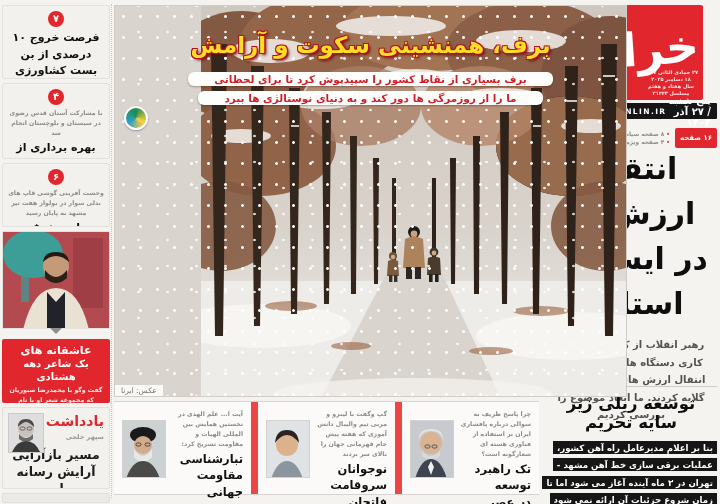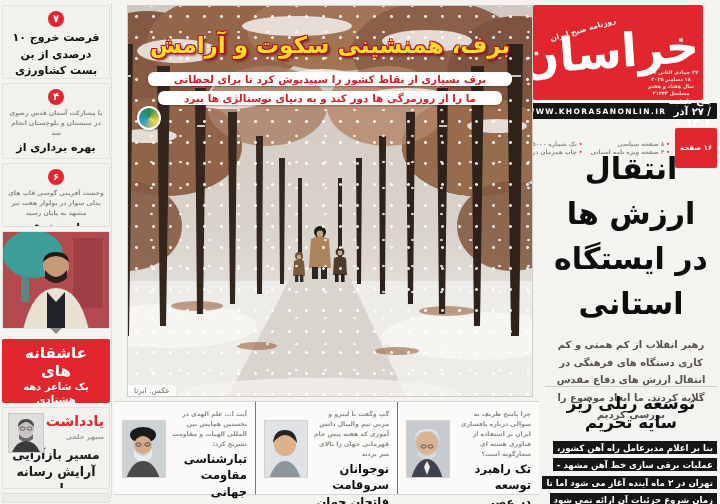--- a/index.html
+++ b/index.html
@@ -21,62 +21,62 @@
   .m-info{position:absolute;right:5px;bottom:3px;color:#ffe3e4;font-size:5px;line-height:1.4;
           text-align:center;font-weight:700;}
   .m-bar{position:absolute;left:-13px;top:98px;width:197px;height:16px;background:#161616;
          color:#fff;display:flex;align-items:center;justify-content:space-between;
          padding:0 6px;direction:ltr;border-radius:1px;}
   .m-url{font-size:7.5px;letter-spacing:1.4px;font-weight:700;}
   .m-date{font-size:10px;font-weight:700;direction:rtl;}
 
   
   .strip{position:absolute;left:545px;top:128px;width:172px;display:flex;align-items:center;gap:5px;}
-  .strip-badge{background:#e2262e;color:#fff;font-size:7px;font-weight:800;padding:16px 5px;
+  .strip-badge{background:#e2262e;color:#fff;font-size:7px;font-weight:800;padding:6px 5px;
                border-radius:2px;white-space:nowrap;}
   .strip-grid{display:grid;grid-template-columns:auto auto;gap:2px 8px;flex:1;}
   .strip-item{font-size:5.8px;color:#8d8c89;font-weight:700;white-space:nowrap;}
   .strip-item .dot{color:#e2262e;margin-left:2px;}
 
   
   .lead{position:absolute;left:545px;top:146px;width:172px;text-align:center;}
   .lead-title div{font-size:30px;font-weight:800;color:#0e0e0e;line-height:1.5;letter-spacing:-1px;}
   .lead-lede{margin-top:10px;font-size:10px;font-weight:700;color:#55524f;line-height:1.75;}
 
   
   .rail{position:absolute;left:545px;top:386px;width:172px;border-top:1px solid #cfccc7;padding-top:7px;}
   .rail-title{font-size:16.5px;font-weight:800;color:#0e0e0e;text-align:center;}
   .rail-high{margin-top:7px;text-align:right;font-size:8.6px;font-weight:700;line-height:2.05;}
   .rail-high span{background:#161616;color:#fff;padding:1.5px 4px;
                   -webkit-box-decoration-break:clone;box-decoration-break:clone;}
 
   
-  .main-photo{position:absolute;left:114px;top:5px;width:406px;height:392px;overflow:hidden;
-              background:#d9d4ce;border:1px solid #d0cdc8;margin-left:13px;}
+  .main-photo{position:absolute;left:114px;top:5px;width:513px;height:392px;overflow:hidden;
+              background:#d9d4ce;border:1px solid #d0cdc8;}
   .snow-layer{position:absolute;inset:0;pointer-events:none;
       background-image:radial-gradient(circle,rgba(255,255,255,.95) 1px,rgba(255,255,255,0) 1.8px),
                        radial-gradient(circle,rgba(255,255,255,.8) 1px,rgba(255,255,255,0) 1.6px);
       background-size:17px 21px,29px 26px;background-position:0 0,9px 13px;}
   .ph-head{position:absolute;top:26px;left:0;right:0;text-align:center;font-size:23px;font-weight:800;
       color:#ffdf26;
       text-shadow:-1px -1px 0 #b5121f,1px -1px 0 #b5121f,-1px 1px 0 #b5121f,1px 1px 0 #b5121f,
                   2px 2px 3px #70070f;}
   .ph-sub{position:absolute;top:62px;left:0;right:0;text-align:center;}
   .ph-sub .chip{display:inline-block;background:#fdfdfc;color:#cf1f2a;font-weight:700;font-size:10.5px;
       padding:1px 26px;border-radius:6px;margin-top:4px;box-shadow:0 1px 2px rgba(60,20,10,.35);}
   .ph-badge{position:absolute;left:9px;top:100px;width:24px;height:24px;border-radius:50%;
       border:2px solid #fff;box-shadow:0 1px 2px rgba(0,0,0,.3);
       background:conic-gradient(#1f8a4c,#ffd23e,#2aa0c4,#1f8a4c);}
   .ph-credit{position:absolute;left:0;bottom:0;background:rgba(252,252,251,.92);color:#78756f;
       font-size:7.5px;padding:1px 6px;}
 
   
   .bottom-row{position:absolute;left:114px;top:401px;width:425px;height:94px;display:flex;
       background:#fbfaf8;border-top:1px solid #d7d4cf;border-bottom:1px solid #d7d4cf;}
-  .b-box{flex:1;padding:7px 8px 5px;display:flex;gap:6px;border-left:1px solid #ef4444;}
+  .b-box{flex:1;padding:7px 8px 5px;display:flex;gap:6px;border-left:7px solid #ef4444;}
   .b-box:last-child{border-left:none;}
   .b-text{flex:1;min-width:0;}
   .b-kick{font-size:6.2px;color:#8d8b87;font-weight:700;line-height:1.6;text-align:right;}
   .b-title{font-size:11.5px;font-weight:800;color:#101010;line-height:1.45;margin-top:2px;text-align:right;}
   .b-photo{width:44px;height:58px;align-self:center;flex:0 0 44px;border:1px solid #d4d2cd;
       background:#cdd2d5;overflow:hidden;}
   .b-photo svg{display:block;}
 
   
   .left-col{position:absolute;left:2px;top:5px;width:108px;}
@@ -84,21 +84,21 @@
   .num{width:16px;height:16px;border-radius:50%;background:#e2262e;color:#fff;font-size:10px;
        font-weight:800;line-height:16px;margin:0 auto 3px;}
   .s-title{font-size:11px;font-weight:800;color:#101010;line-height:1.5;}
   .s-kick,.s-sub{font-size:6.2px;color:#8d8b87;font-weight:700;line-height:1.6;margin-top:2px;}
   .s-kick{margin-bottom:2px;margin-top:0;}
   .h74{height:74px;}.h76{height:76px;}.h64{height:64px;}
   .photo-card{height:98px;margin-bottom:0;padding:0;position:relative;background:#b84a52;}
   .pointer-down{width:0;height:0;border-left:6px solid transparent;border-right:6px solid transparent;
       border-top:6px solid #8f8d89;margin:0 auto;position:relative;top:-1px;z-index:2;}
   .poet-box{background:#e2262e;border:none;color:#fff;margin:4px 0;padding:5px 6px;height:64px;text-align:center;}
-  .p-t1{font-size:15px;font-weight:800;}
+  .p-t1{font-size:11px;font-weight:800;}
   .p-t2{font-size:10px;font-weight:800;line-height:1.3;}
   .p-body{font-size:6.2px;line-height:1.6;margin-top:2px;font-weight:700;color:#ffe9ea;}
   .note-box{height:82px;padding:5px;position:relative;text-align:right;}
   .n-photo{position:absolute;left:5px;top:5px;width:36px;height:40px;background:#dcdcda;
       border:1px solid #cacac7;overflow:hidden;}
   .n-label{font-size:14px;font-weight:800;color:#e2262e;}
   .n-author{font-size:6.5px;color:#9a9894;font-weight:700;margin-top:4px;}
   .n-title{font-size:12.5px;font-weight:800;color:#1b1b1b;line-height:1.35;margin-top:6px;text-align:center;}
   .left-strip{height:10px;background:#eceae6;border:1px solid #e0deda;margin-top:4px;border-radius:2px;}
 </style>

